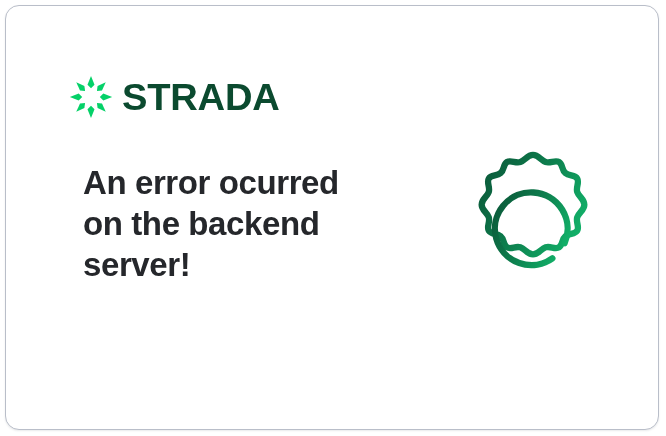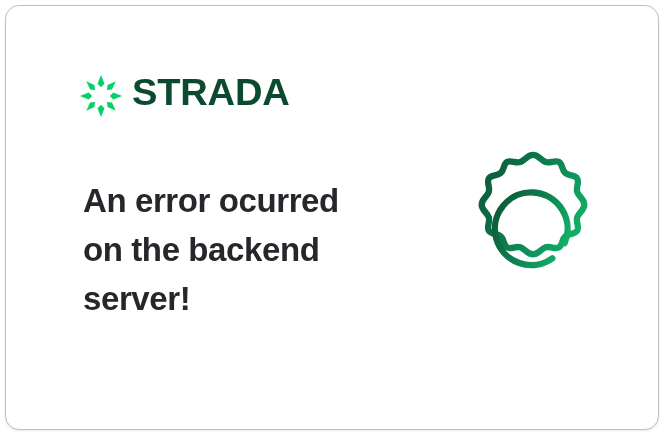--- a/index.html
+++ b/index.html
@@ -33,23 +33,24 @@
     background: #ffffff;
     border: 1px solid #b9bec9;
     border-radius: 14px;
     box-shadow: 0 1px 2px rgba(40, 46, 60, 0.10);
     overflow: hidden;
   }
 
   
   .brand {
     position: absolute;
-    left: 73px;
+    left: 63px;
     top: 68px;
     display: flex;
+    align-items: center;
     height: 46px;
   }
   .brand-mark {
     width: 44px;
     height: 44px;
     display: block;
     flex: 0 0 auto;
   }
   .brand-word {
     margin-left: 9px;
@@ -61,26 +62,26 @@
     color: #0b4a2f;
     white-space: nowrap;
     transform: scaleX(1.03);
     transform-origin: left center;
   }
 
   
   .message {
     position: absolute;
     left: 77px;
-    top: 170px;
+    top: 156px;
     width: 300px;
     font-family: "Liberation Sans", sans-serif;
     font-weight: 700;
     font-size: 33px;
-    line-height: 49px;
+    line-height: 41px;
     letter-spacing: -0.4px;
     color: #25272b;
     margin: 0;
   }
 
   
   .gear-art {
     position: absolute;
     left: 448px;
     top: 139px;

